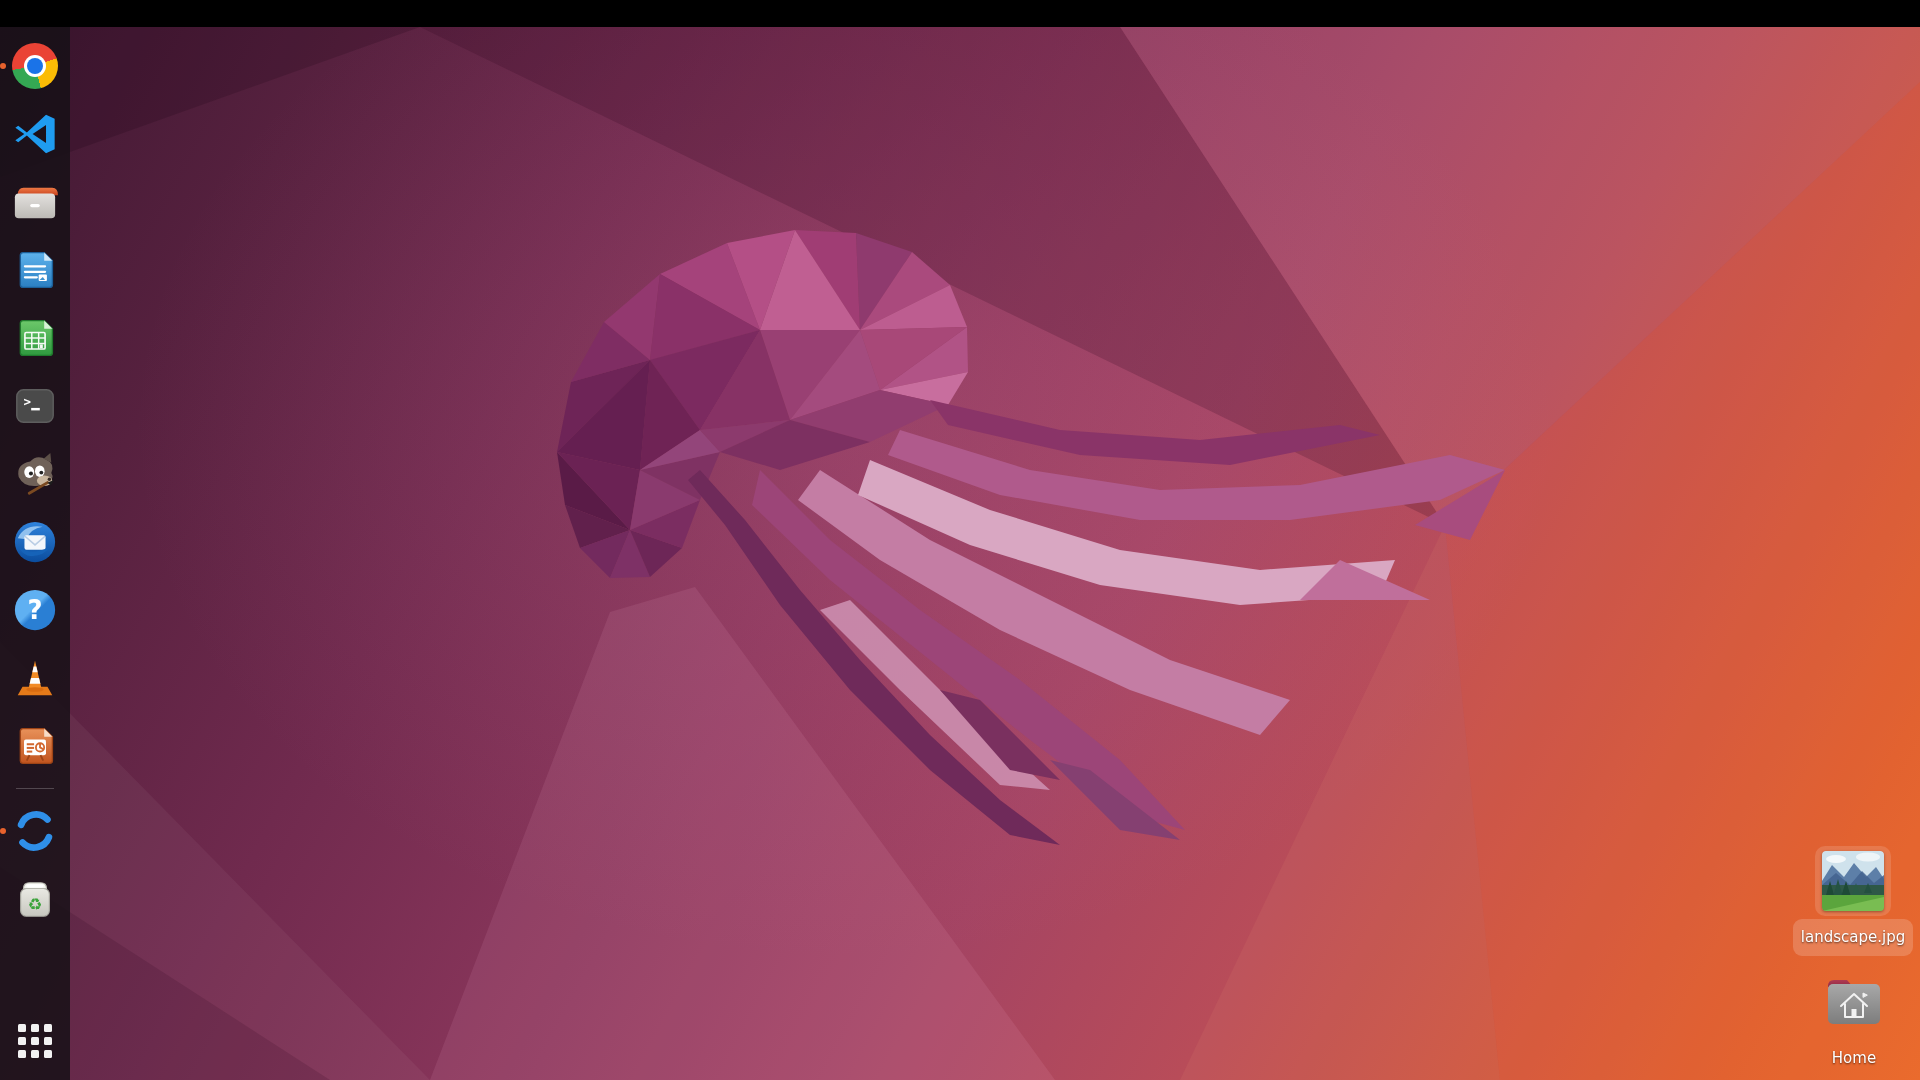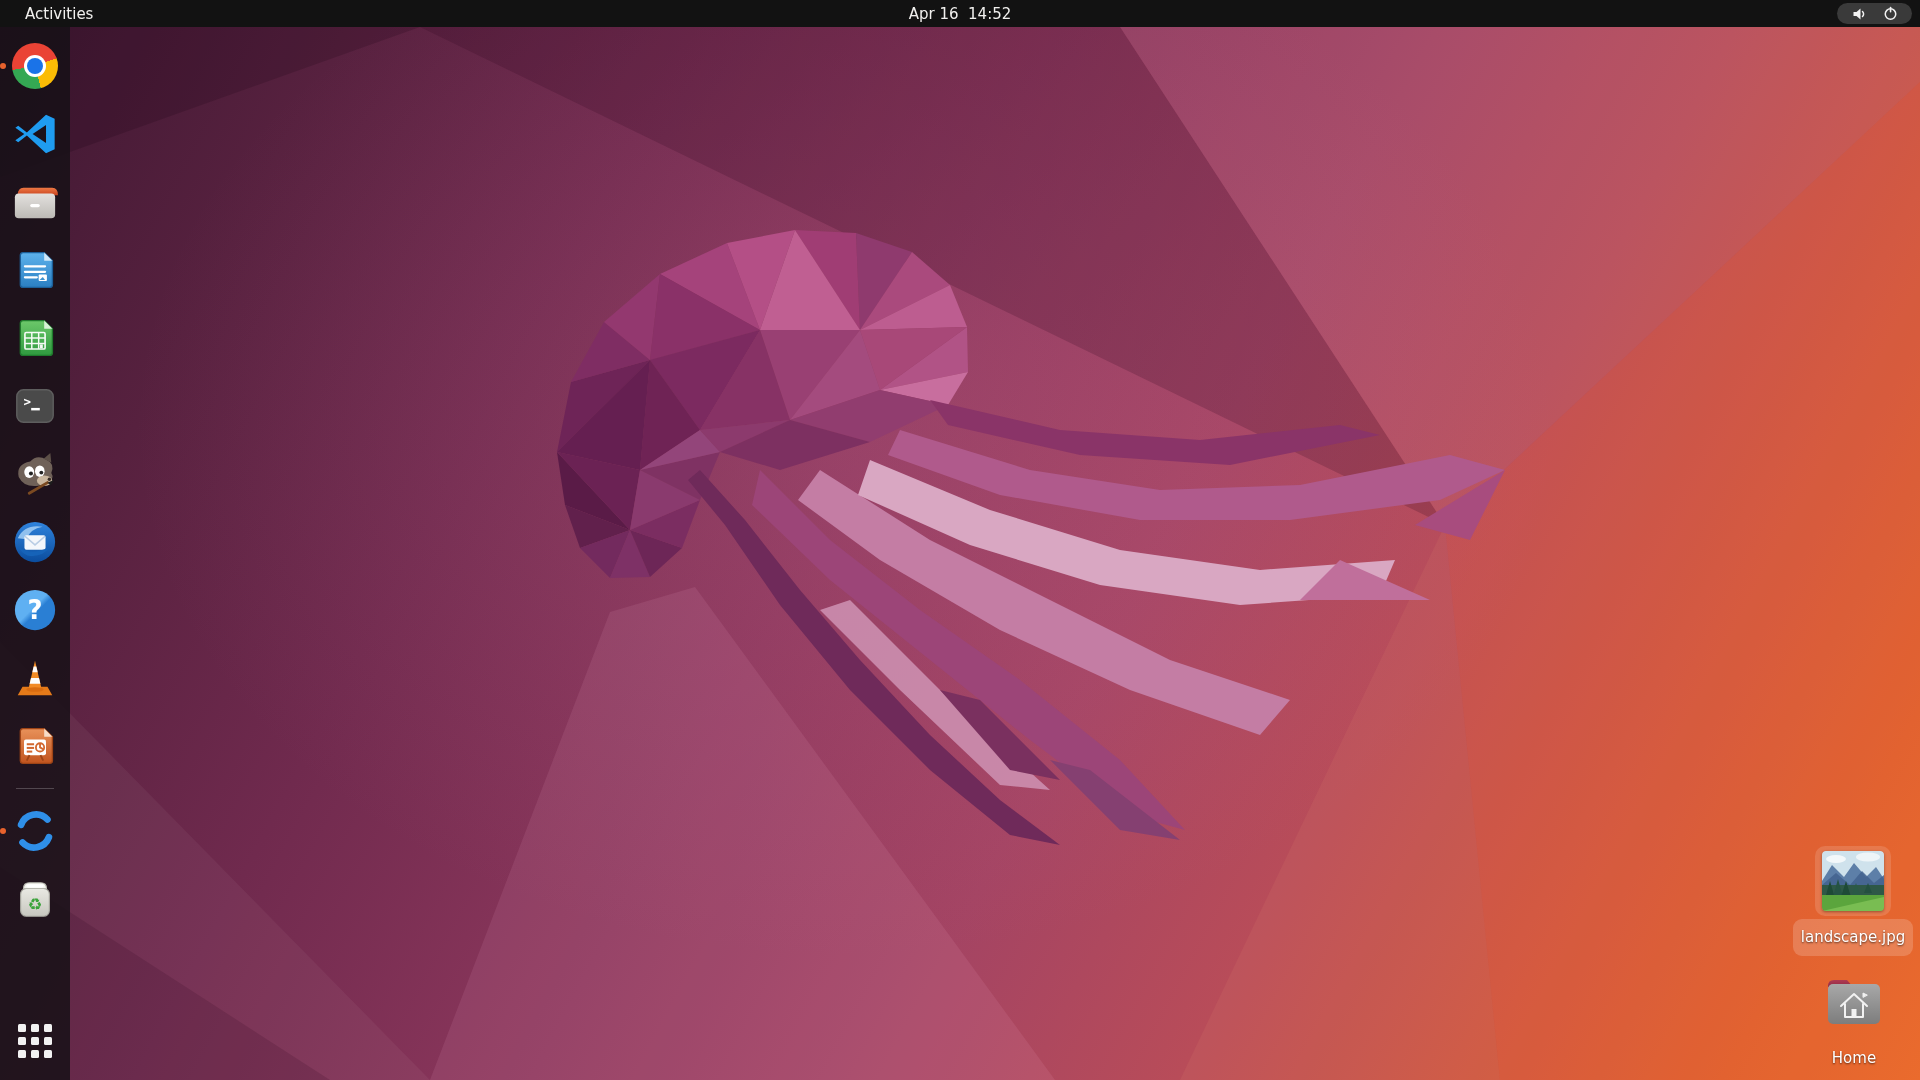--- a/index.html
+++ b/index.html
@@ -176,34 +176,20 @@
             <path d="M22 31 V44 H40 V31"></path>
             <path d="M40 24 v-4 l4 2 z" fill="#f2f2f2" stroke-width="1"></path>
           </g>
           <rect x="28.5" y="36" width="5" height="8" fill="#f2f2f2"></rect>
         </svg>
       </div>
       <div class="desk-label">Home</div>
     </div>
   </div>
 
-  <div class="topbar">
-    <div class="activities">Activities</div>
-    <div class="clock">Apr 16  14:52</div>
-    <div class="tray">
-      <svg width="16" height="16" viewBox="0 0 16 16">
-        <path d="M2.5 6 h3 l4 -3.4 v10.8 l-4 -3.4 h-3 Z" fill="#f2f2f2"></path>
-        <path d="M11.5 5.5 a3.4 3.4 0 0 1 0 5" fill="none" stroke="#f2f2f2" stroke-width="1.5" stroke-linecap="round"></path>
-      </svg>
-      <svg width="15" height="15" viewBox="0 0 16 16">
-        <circle cx="8" cy="8.6" r="5.6" fill="none" stroke="#f2f2f2" stroke-width="1.6"></circle>
-        <rect x="7.2" y="0.8" width="1.7" height="6" rx="0.8" fill="#f2f2f2"></rect>
-      </svg>
-    </div>
-  </div>
 
   <div class="dock">
 
     <div class="dock-item">
       <span class="running-dot"></span>
       <div class="chrome-ball"></div>
     </div>
 
     <div class="dock-item">
       <svg width="46" height="46" viewBox="0 0 48 48">

